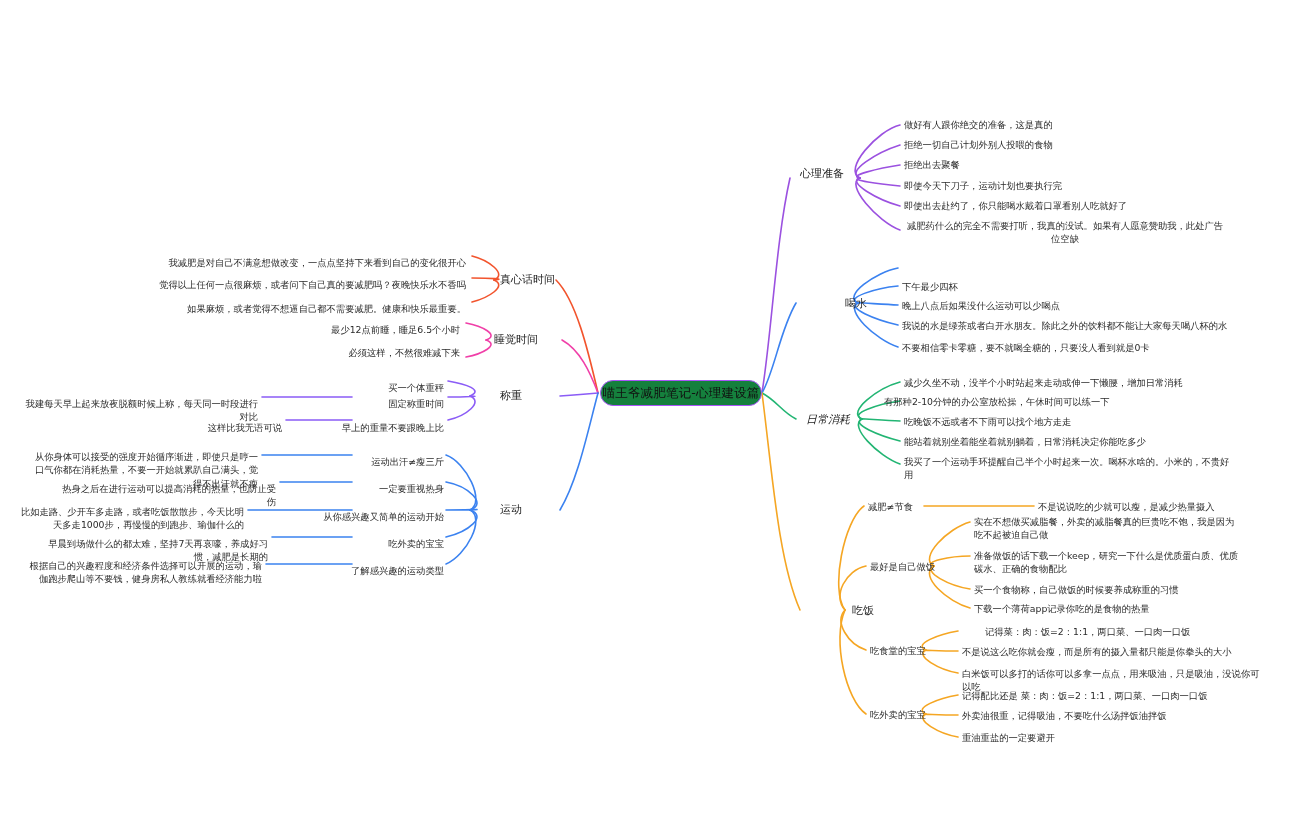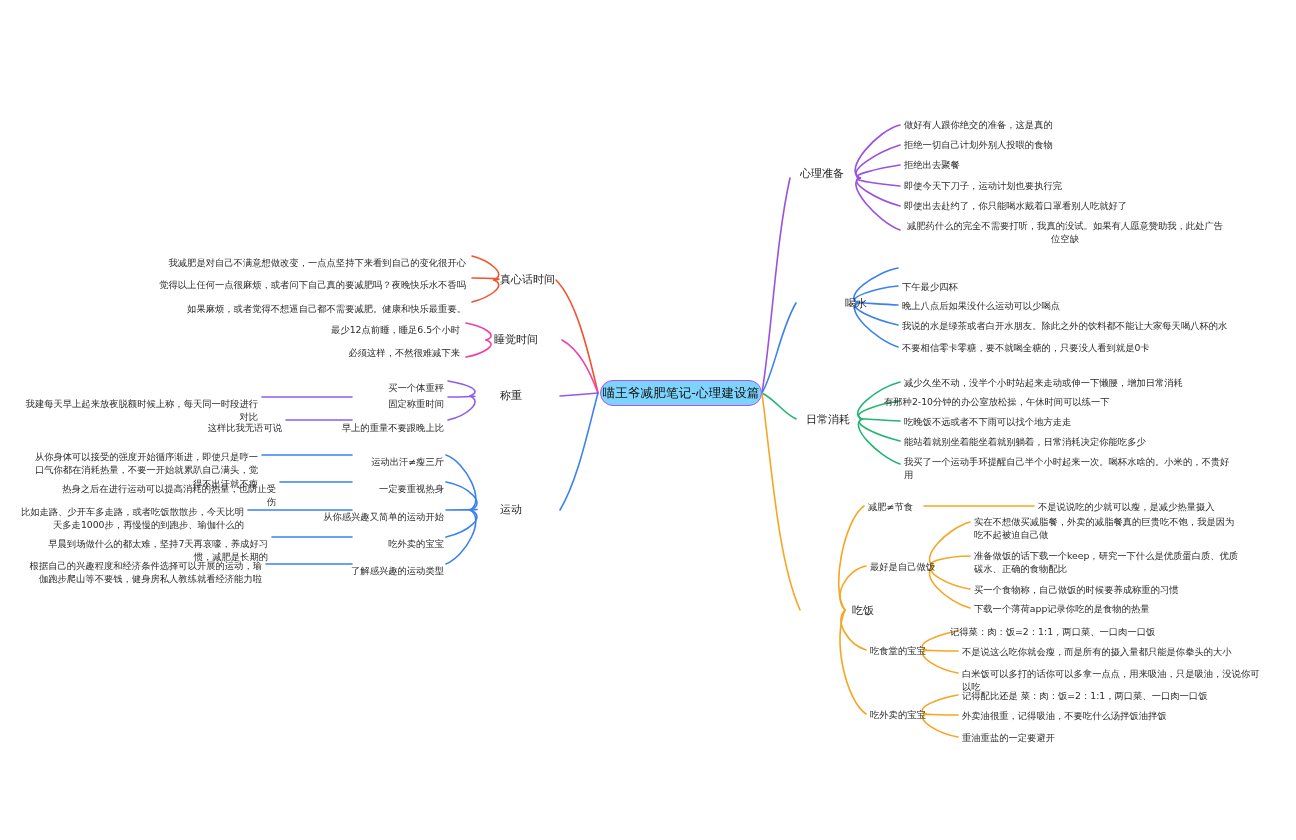--- a/index.html
+++ b/index.html
@@ -13,21 +13,21 @@
   #wires { position: absolute; left: 0; top: 0; width: 1296px; height: 840px; pointer-events: none; }
 
   .node { position: absolute; color: #222; white-space: pre-line; line-height: 1.45; }
 
   
   .root {
     left: 600px; top: 380px;
     width: 162px; height: 26px;
     border: 1.4px solid #a855f7;
     border-radius: 13px;
-    background: #7dd3fc;
+    background: #15803d;
     display: flex; align-items: center; justify-content: center;
     font-size: 12.5px; color: #111; font-weight: 500;
     letter-spacing: .2px;
   }
 
   
   .topic { font-size: 11px; color: #1c1c1c; }
 
   
   .leaf { font-size: 9.3px; color: #2a2a2a; }
@@ -134,40 +134,40 @@
   <div class="node leaf" style="left:904px; top:179px; width:330px;">即使今天下刀子，运动计划也要执行完</div>
   <div class="node leaf" style="left:904px; top:199px; width:330px;">即使出去赴约了，你只能喝水戴着口罩看别人吃就好了</div>
   <div class="node leaf" style="left:904px; top:219px; width:322px;text-align:center;">减肥药什么的完全不需要打听，我真的没试。如果有人愿意赞助我，此处广告位空缺</div>
 
   <div class="node topic" style="left:805px; top:296px;padding-left:40px;">喝水</div>
   <div class="node leaf" style="left:902px; top:280px; width:340px;">下午最少四杯</div>
   <div class="node leaf" style="left:902px; top:299px; width:340px;">晚上八点后如果没什么运动可以少喝点</div>
   <div class="node leaf" style="left:902px; top:319px; width:340px;">我说的水是绿茶或者白开水朋友。除此之外的饮料都不能让大家每天喝八杯的水</div>
   <div class="node leaf" style="left:902px; top:341px; width:340px;">不要相信零卡零糖，要不就喝全糖的，只要没人看到就是0卡</div>
 
-  <div class="node topic" style="left:806px; top:412px;">日常消耗</div>
+  <div class="node topic" style="left:806px; top:412px;font-style:italic;">日常消耗</div>
   <div class="node leaf" style="left:904px; top:376px; width:340px;">减少久坐不动，没半个小时站起来走动或伸一下懒腰，增加日常消耗</div>
   <div class="node leaf" style="left:884px; top:395px; width:340px;">有那种2-10分钟的办公室放松操，午休时间可以练一下</div>
   <div class="node leaf" style="left:904px; top:415px; width:340px;">吃晚饭不远或者不下雨可以找个地方走走</div>
   <div class="node leaf" style="left:904px; top:455px; width:330px;">我买了一个运动手环提醒自己半个小时起来一次。喝杯水啥的。小米的，不贵好用</div>
   <div class="node leaf" style="left:904px; top:435px; width:340px;">能站着就别坐着能坐着就别躺着，日常消耗决定你能吃多少</div>
 
   <div class="node topic" style="left:852px; top:603px;">吃饭</div>
 
   <div class="node leaf" style="left:868px; top:500px;">减肥≠节食</div>
   <div class="node leaf" style="left:1038px; top:500px; width:230px;">不是说说吃的少就可以瘦，是减少热量摄入</div>
 
   <div class="node leaf" style="left:870px; top:560px;">最好是自己做饭</div>
   <div class="node leaf" style="left:974px; top:515px; width:268px;">实在不想做买减脂餐，外卖的减脂餐真的巨贵吃不饱，我是因为吃不起被迫自己做</div>
   <div class="node leaf" style="left:974px; top:549px; width:268px;">准备做饭的话下载一个keep，研究一下什么是优质蛋白质、优质碳水、正确的食物配比</div>
   <div class="node leaf" style="left:974px; top:583px; width:280px;">买一个食物称，自己做饭的时候要养成称重的习惯</div>
   <div class="node leaf" style="left:974px; top:602px; width:280px;">下载一个薄荷app记录你吃的是食物的热量</div>
 
   <div class="node leaf" style="left:870px; top:644px;">吃食堂的宝宝</div>
-  <div class="node leaf" style="left:950px; top:625px; width:290px;">记得菜：肉：饭=2：1:1，两口菜、一口肉一口饭</div>
+  <div class="node leaf" style="left:985px; top:625px; width:290px;">记得菜：肉：饭=2：1:1，两口菜、一口肉一口饭</div>
   <div class="node leaf" style="left:962px; top:645px; width:295px;">不是说这么吃你就会瘦，而是所有的摄入量都只能是你拳头的大小</div>
   <div class="node leaf" style="left:962px; top:667px; width:300px;">白米饭可以多打的话你可以多拿一点点，用来吸油，只是吸油，没说你可以吃</div>
 
   <div class="node leaf" style="left:870px; top:708px;">吃外卖的宝宝</div>
   <div class="node leaf" style="left:962px; top:689px; width:295px;">记得配比还是 菜：肉：饭=2：1:1，两口菜、一口肉一口饭</div>
   <div class="node leaf" style="left:962px; top:709px; width:295px;">外卖油很重，记得吸油，不要吃什么汤拌饭油拌饭</div>
   <div class="node leaf" style="left:962px; top:731px; width:295px;">重油重盐的一定要避开</div>
 
   <div class="node topic" style="left:500px; top:272px;">真心话时间</div>
   <div class="node leaf r-align" style="left:150px; top:249px; width:316px;">我减肥是对自己不满意想做改变，一点点坚持下来看到自己的变化很开心</div>

